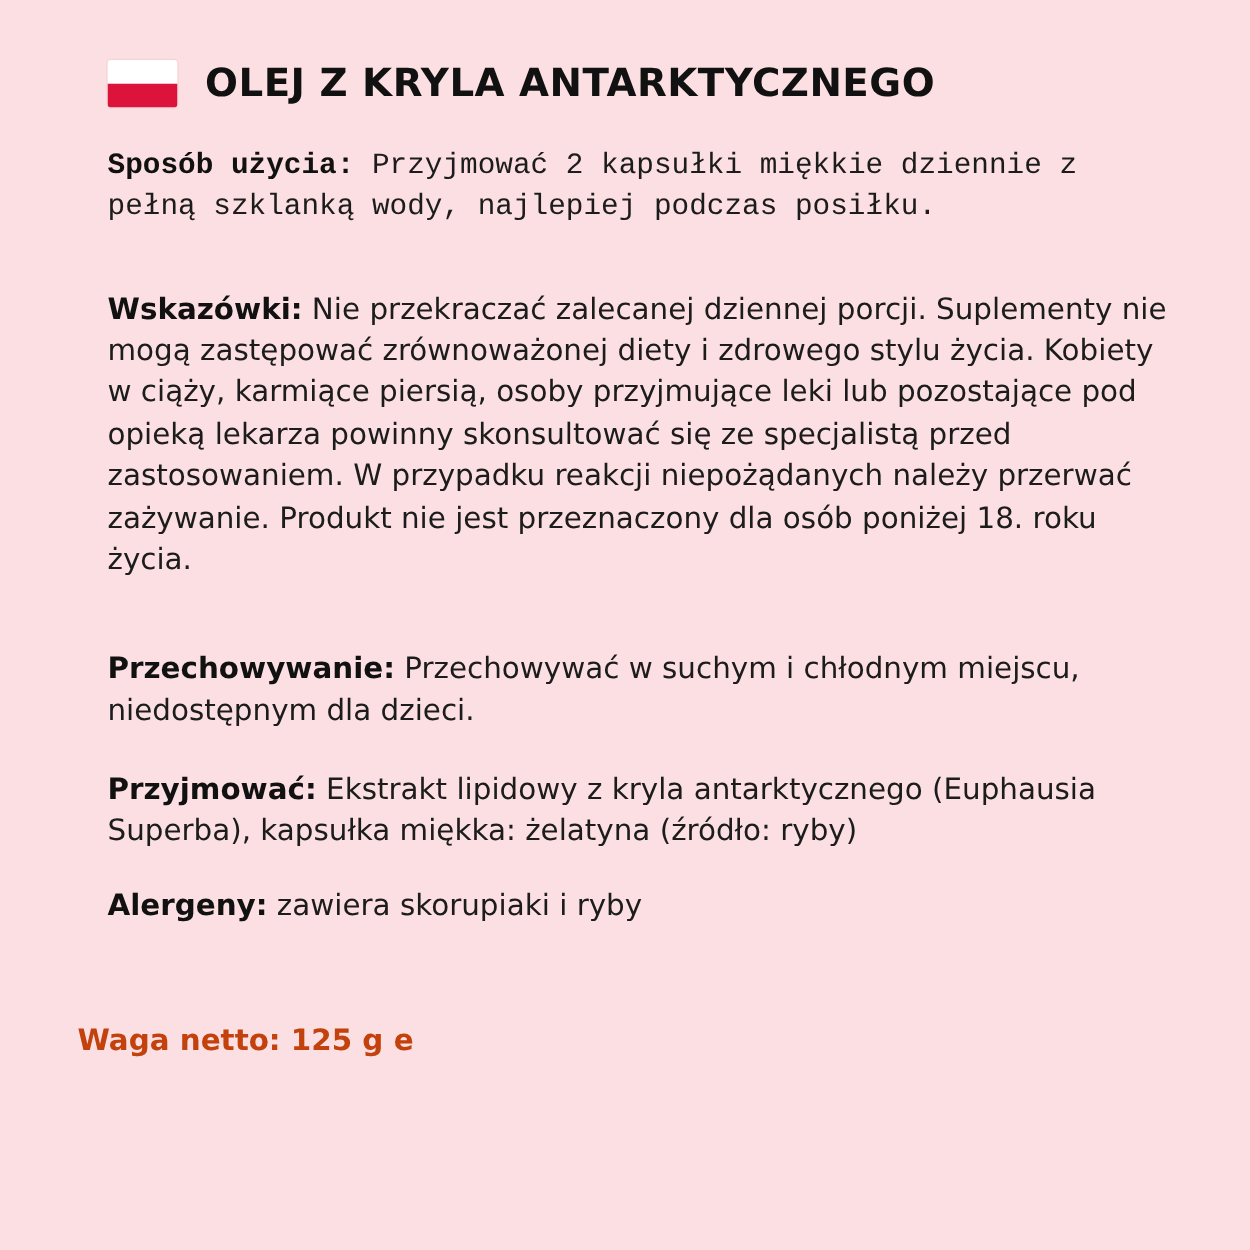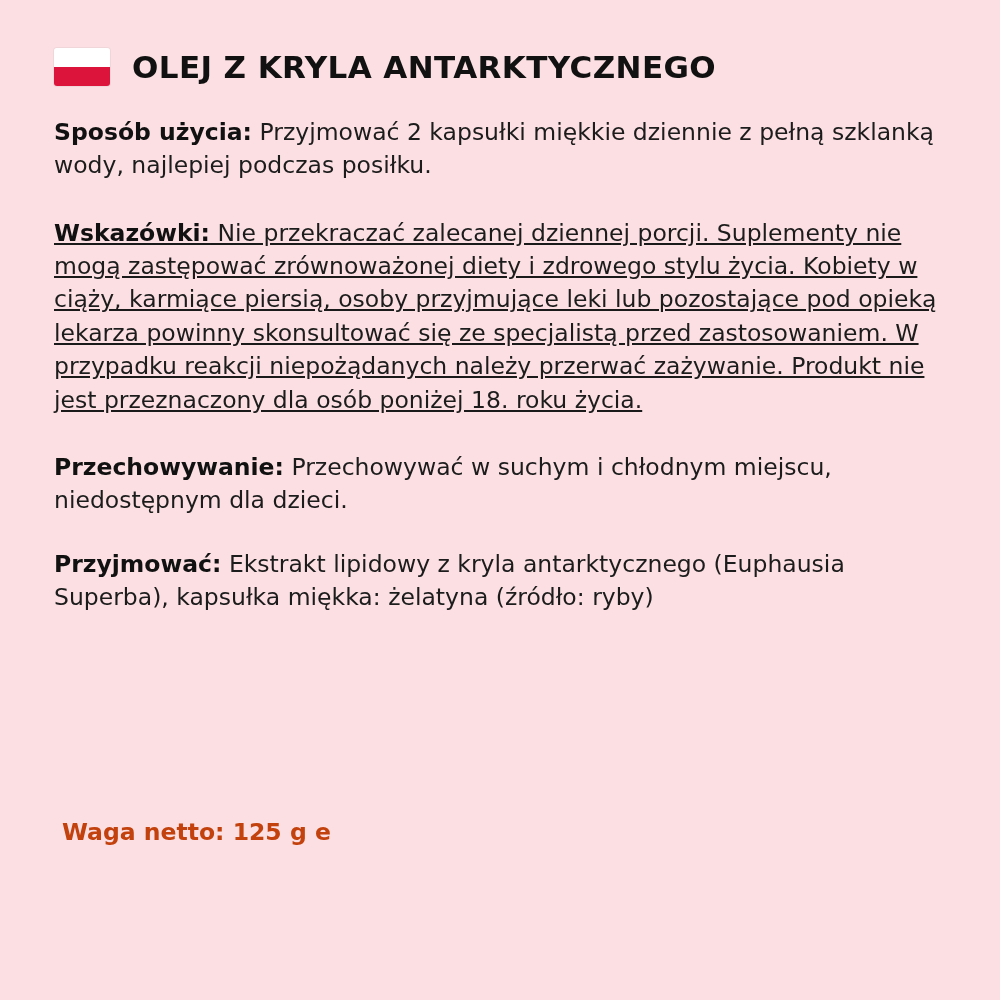--- a/index.html
+++ b/index.html
@@ -12,21 +12,21 @@
     background: #fbdfe2;
     font-family: "DejaVu Sans", "Liberation Sans", sans-serif;
     color: #1a1a1a;
     overflow: hidden;
   }
   .page {
     position: relative;
     width: 1000px;
     height: 1000px;
     box-sizing: border-box;
-    padding: 40px 62px 0 54px;
+    padding: 40px 62px 0 86px;
   }
   .header {
     display: flex;
     align-items: center;
     gap: 22px;
     margin-top: 8px;
     margin-bottom: 30px;
   }
   .flag {
     width: 56px;
@@ -59,22 +59,22 @@
     margin: 0;
     font-size: 23.5px;
     line-height: 1.42;
     color: #1c1c1c;
     font-weight: 400;
   }
   .block .lbl {
     font-weight: 700;
     color: #111111;
   }
-  .block.usage { margin-bottom: 34px; }
-  .block.tips { margin-bottom: 34px; text-decoration: underline; }
+  .block.usage { margin-bottom: 48px; font-family: Liberation Mono, monospace; }
+  .block.tips { margin-bottom: 54px; }
   .block.storage { margin-bottom: 30px; }
   .block.ingredients { margin-bottom: 26px; }
   .block.allergens { margin-bottom: 0; }
   .weight {
     position: absolute;
     left: 62px;
     top: 818px;
     font-size: 23.5px;
     font-weight: 700;
     color: #c2410c;
@@ -110,16 +110,21 @@
       <span class="lbl">Przechowywanie:</span><span> Przechowywać w suchym i chłodnym miejscu, niedostępnym dla dzieci.</span>
     </p>
   </div>
 
   <div class="block ingredients">
     <p>
       <span class="lbl">Przyjmować:</span><span> Ekstrakt lipidowy z kryla antarktycznego (Euphausia Superba), kapsułka miękka: żelatyna (źródło: ryby)</span>
     </p>
   </div>
 
+  <div class="block allergens">
+    <p>
+      <span class="lbl">Alergeny:</span><span> zawiera skorupiaki i ryby</span>
+    </p>
+  </div>
 
   <div class="weight">Waga netto: 125 g e</div>
 
 </div>
 
 </body></html>

